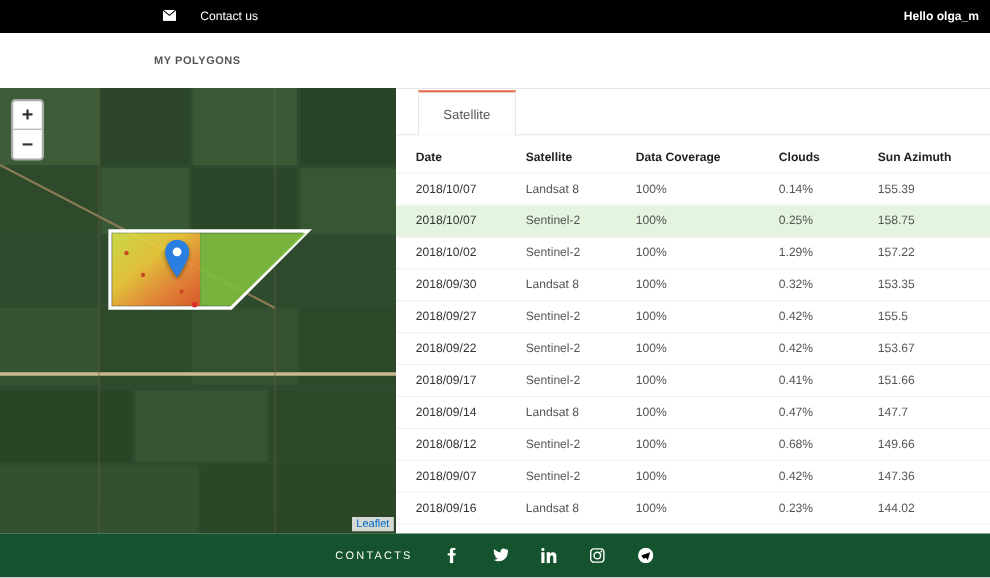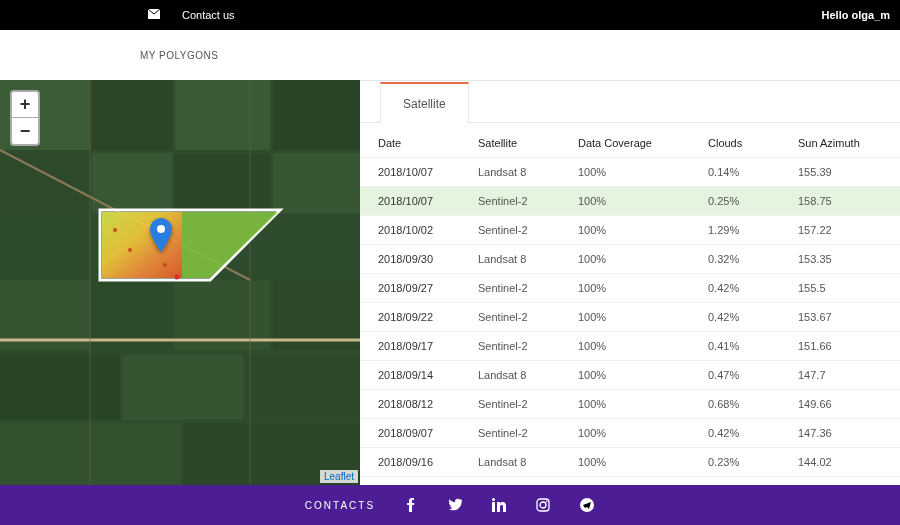--- a/index.html
+++ b/index.html
@@ -4,48 +4,48 @@
 <style>
   *{box-sizing:border-box;margin:0;padding:0;font-family:Arial,Helvetica,sans-serif}
   body{width:900px;height:525px;overflow:hidden;background:#fff;position:relative}
   
   .topbar{height:30px;background:#000;color:#fff;display:flex;align-items:center;justify-content:space-between;padding:0 10px 0 148px;font-size:11px}
   .contact{display:flex;align-items:center;gap:22px;cursor:pointer}
   .hello{font-weight:bold}
   
   .header{height:50px;display:flex;align-items:center;justify-content:space-between;padding:0 18px 0 140px}
   .title{font-size:24px;color:#777;font-weight:400}
-  .mypoly{font-size:10px;font-weight:normal;color:#555;letter-spacing:0.5px;cursor:pointer}
+  .mypoly{font-size:10px;font-weight:bold;color:#555;letter-spacing:0.5px;cursor:pointer}
   
   .main{position:absolute;top:80px;left:0;right:0;bottom:40px;display:flex}
   .mapwrap{width:360px;height:100%;position:relative;background:#3a5a3a;overflow:hidden}
   .mapwrap svg{position:absolute;top:0;left:0}
   .zoomctrl{position:absolute;top:10px;left:10px;background:#fff;border:2px solid #aaa;border-radius:4px;overflow:hidden;z-index:5}
   .zoomctrl div{width:26px;height:26px;display:flex;align-items:center;justify-content:center;font-size:18px;font-weight:bold;color:#333;cursor:pointer}
   .zoomctrl div:first-child{border-bottom:1px solid #aaa}
   .leaflet{position:absolute;bottom:2px;right:2px;background:rgba(255,255,255,0.8);font-size:10px;color:#06c;padding:1px 4px;z-index:5}
   .marker{position:absolute;left:150px;top:138px;z-index:6}
   .marker svg{filter:drop-shadow(0 2px 2px rgba(0,0,0,0.4))}
   
   .panel{flex:1;height:100%;overflow:hidden;border-top:1px solid #e5e5e5}
   .tabs{height:42px;display:flex;padding-left:20px;border-bottom:1px solid #e5e5e5}
   .tab{padding:0 22px;display:flex;align-items:center;font-size:12px;color:#555;cursor:pointer;border:1px solid transparent;border-bottom:none;position:relative;top:1px}
   .tab.active{border-color:#e5e5e5;background:#fff;border-top:2px solid #e96e50}
   .tbl{width:100%;font-size:11px;color:#333}
   .trow{display:flex;padding:8px 18px;border-bottom:1px solid #f0f0f0;align-items:center}
-  .trow.head{font-weight:normal;color:#222;padding-top:14px;}
+  .trow.head{font-weight:bold;color:#222;padding-top:14px;}
   .trow.sel{background:#e4f4de}
   .c-date{width:100px}
   .c-sat{width:100px;color:#555}
   .c-cov{width:130px;color:#555}
   .c-cloud{width:90px;color:#555}
   .c-sun{flex:1;color:#555}
   .trow.head .c-sat,.trow.head .c-cov,.trow.head .c-cloud,.trow.head .c-sun{color:#222}
   
-  .footer{position:absolute;bottom:0;left:0;right:0;height:40px;background:#4c1d95;color:#fff;display:flex;align-items:center;justify-content:center;gap:28px;font-size:10px;letter-spacing:2px}
+  .footer{position:absolute;bottom:0;left:0;right:0;height:40px;background:#14532d;color:#fff;display:flex;align-items:center;justify-content:center;gap:28px;font-size:10px;letter-spacing:2px}
   .footer .ic{width:16px;height:16px;display:flex;align-items:center;justify-content:center;cursor:pointer}
 </style>
 </head>
 <body>
 
 <div class="topbar">
   <div class="contact">
     <span>
       <svg width="12" height="10" viewBox="0 0 12 10">
           <rect x="0" y="0" width="12" height="10" fill="#fff"></rect>

